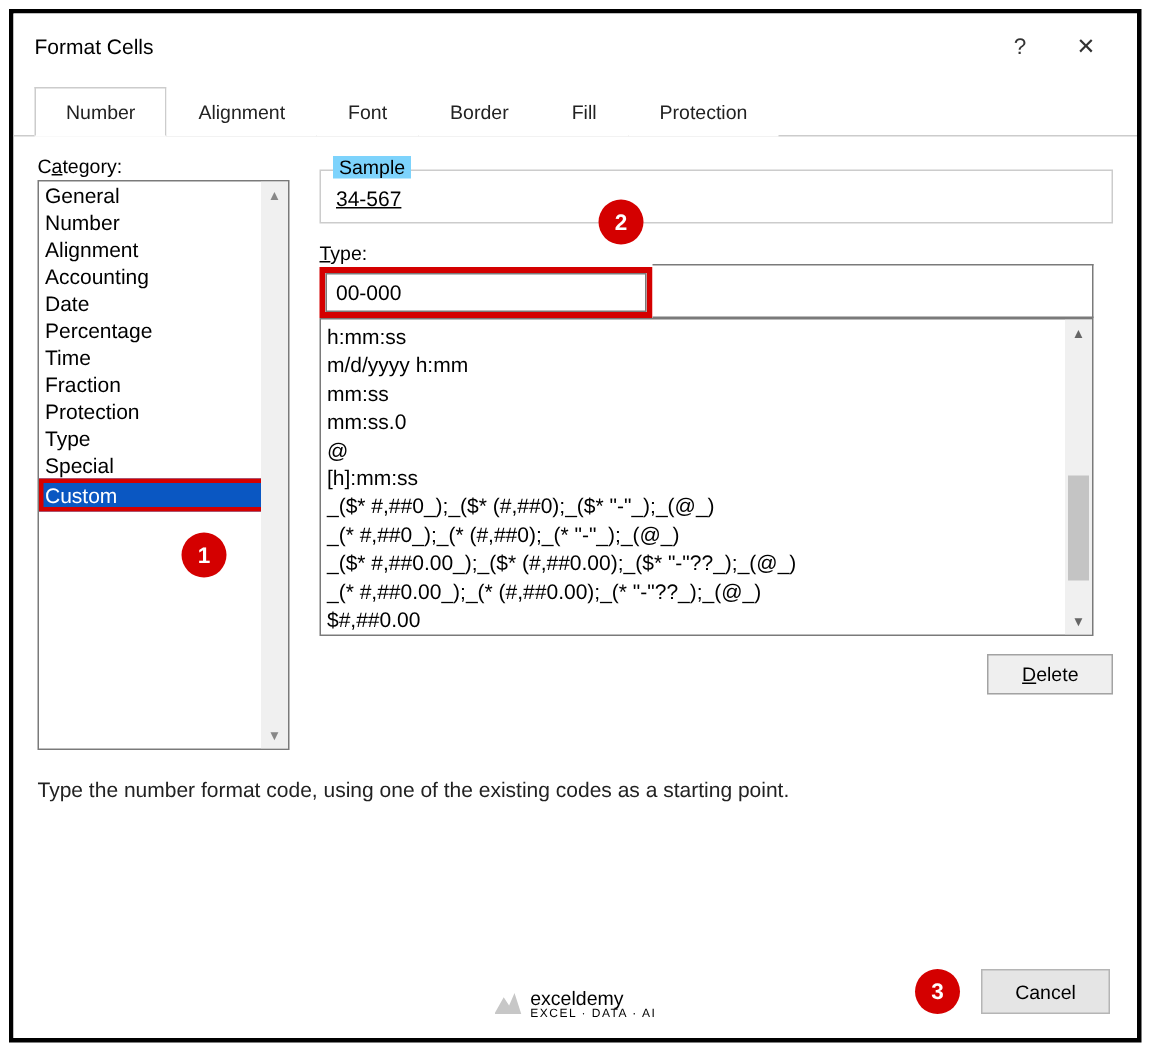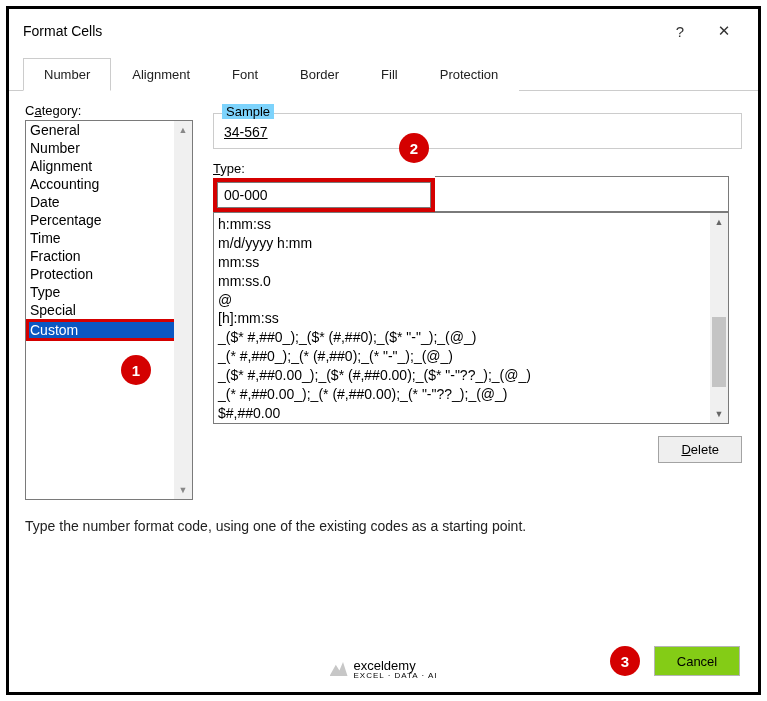--- a/index.html
+++ b/index.html
@@ -38,21 +38,21 @@
 .formats-scroll .arrow { height: 18px; display: flex; align-items: center; justify-content: center; font-size: 9px; color: #666; }
 .formats-scroll .track { flex: 1; position: relative; }
 .formats-scroll .thumb { position: absolute; left: 2px; right: 2px; bottom: 18px; height: 70px; background: #c4c4c4; }
 .delete-row { display: flex; justify-content: flex-end; margin-top: 12px; width: 516px; margin-left: auto; margin-right: 0; }
 .delete-btn { border: 1px solid #a3a3a3; background: #efefef; padding: 5px 22px; font-size: 13px; cursor: default; }
 .delete-btn .u { text-decoration: underline; }
 .hint { margin-top: 18px; font-size: 14px; color: #222; }
 .footer { display: flex; justify-content: flex-end; gap: 14px; padding: 10px 18px 16px 0; align-items: center; }
 .ok-wrap { border: 4px solid #d40000; }
 .ok-btn { border: 1px solid #005fb8; background: #efefef; width: 86px; height: 26px; font-size: 13px; cursor: default; }
-.cancel-btn { border: 1px solid #b5b5b5; background: #84cc16; width: 86px; height: 30px; font-size: 13px; cursor: default; }
+.cancel-btn { border: 1px solid #b5b5b5; background: #e5e5e5; width: 86px; height: 30px; font-size: 13px; cursor: default; }
 .callout { position: absolute; width: 30px; height: 30px; border-radius: 50%; background: #d40000; color: #fff; display: flex; align-items: center; justify-content: center; font-weight: bold; font-size: 15px; z-index: 10; }
 .watermark { position: absolute; left: 50%; transform: translateX(-50%); bottom: 12px; display: flex; align-items: center; gap: 6px; color: #000000; font-size: 14px; z-index: 5; pointer-events: none; }
 .watermark .logo { width: 18px; height: 14px; background: #c7c7c7; clip-path: polygon(0 100%, 35% 20%, 55% 60%, 75% 0, 100% 100%); }
 .watermark .sub { font-size: 8px; letter-spacing: 1px; display:block; margin-top:-2px; }
 </style>
 </head>
 <body>
 
 <div class="outer">
 <div class="dialog">

